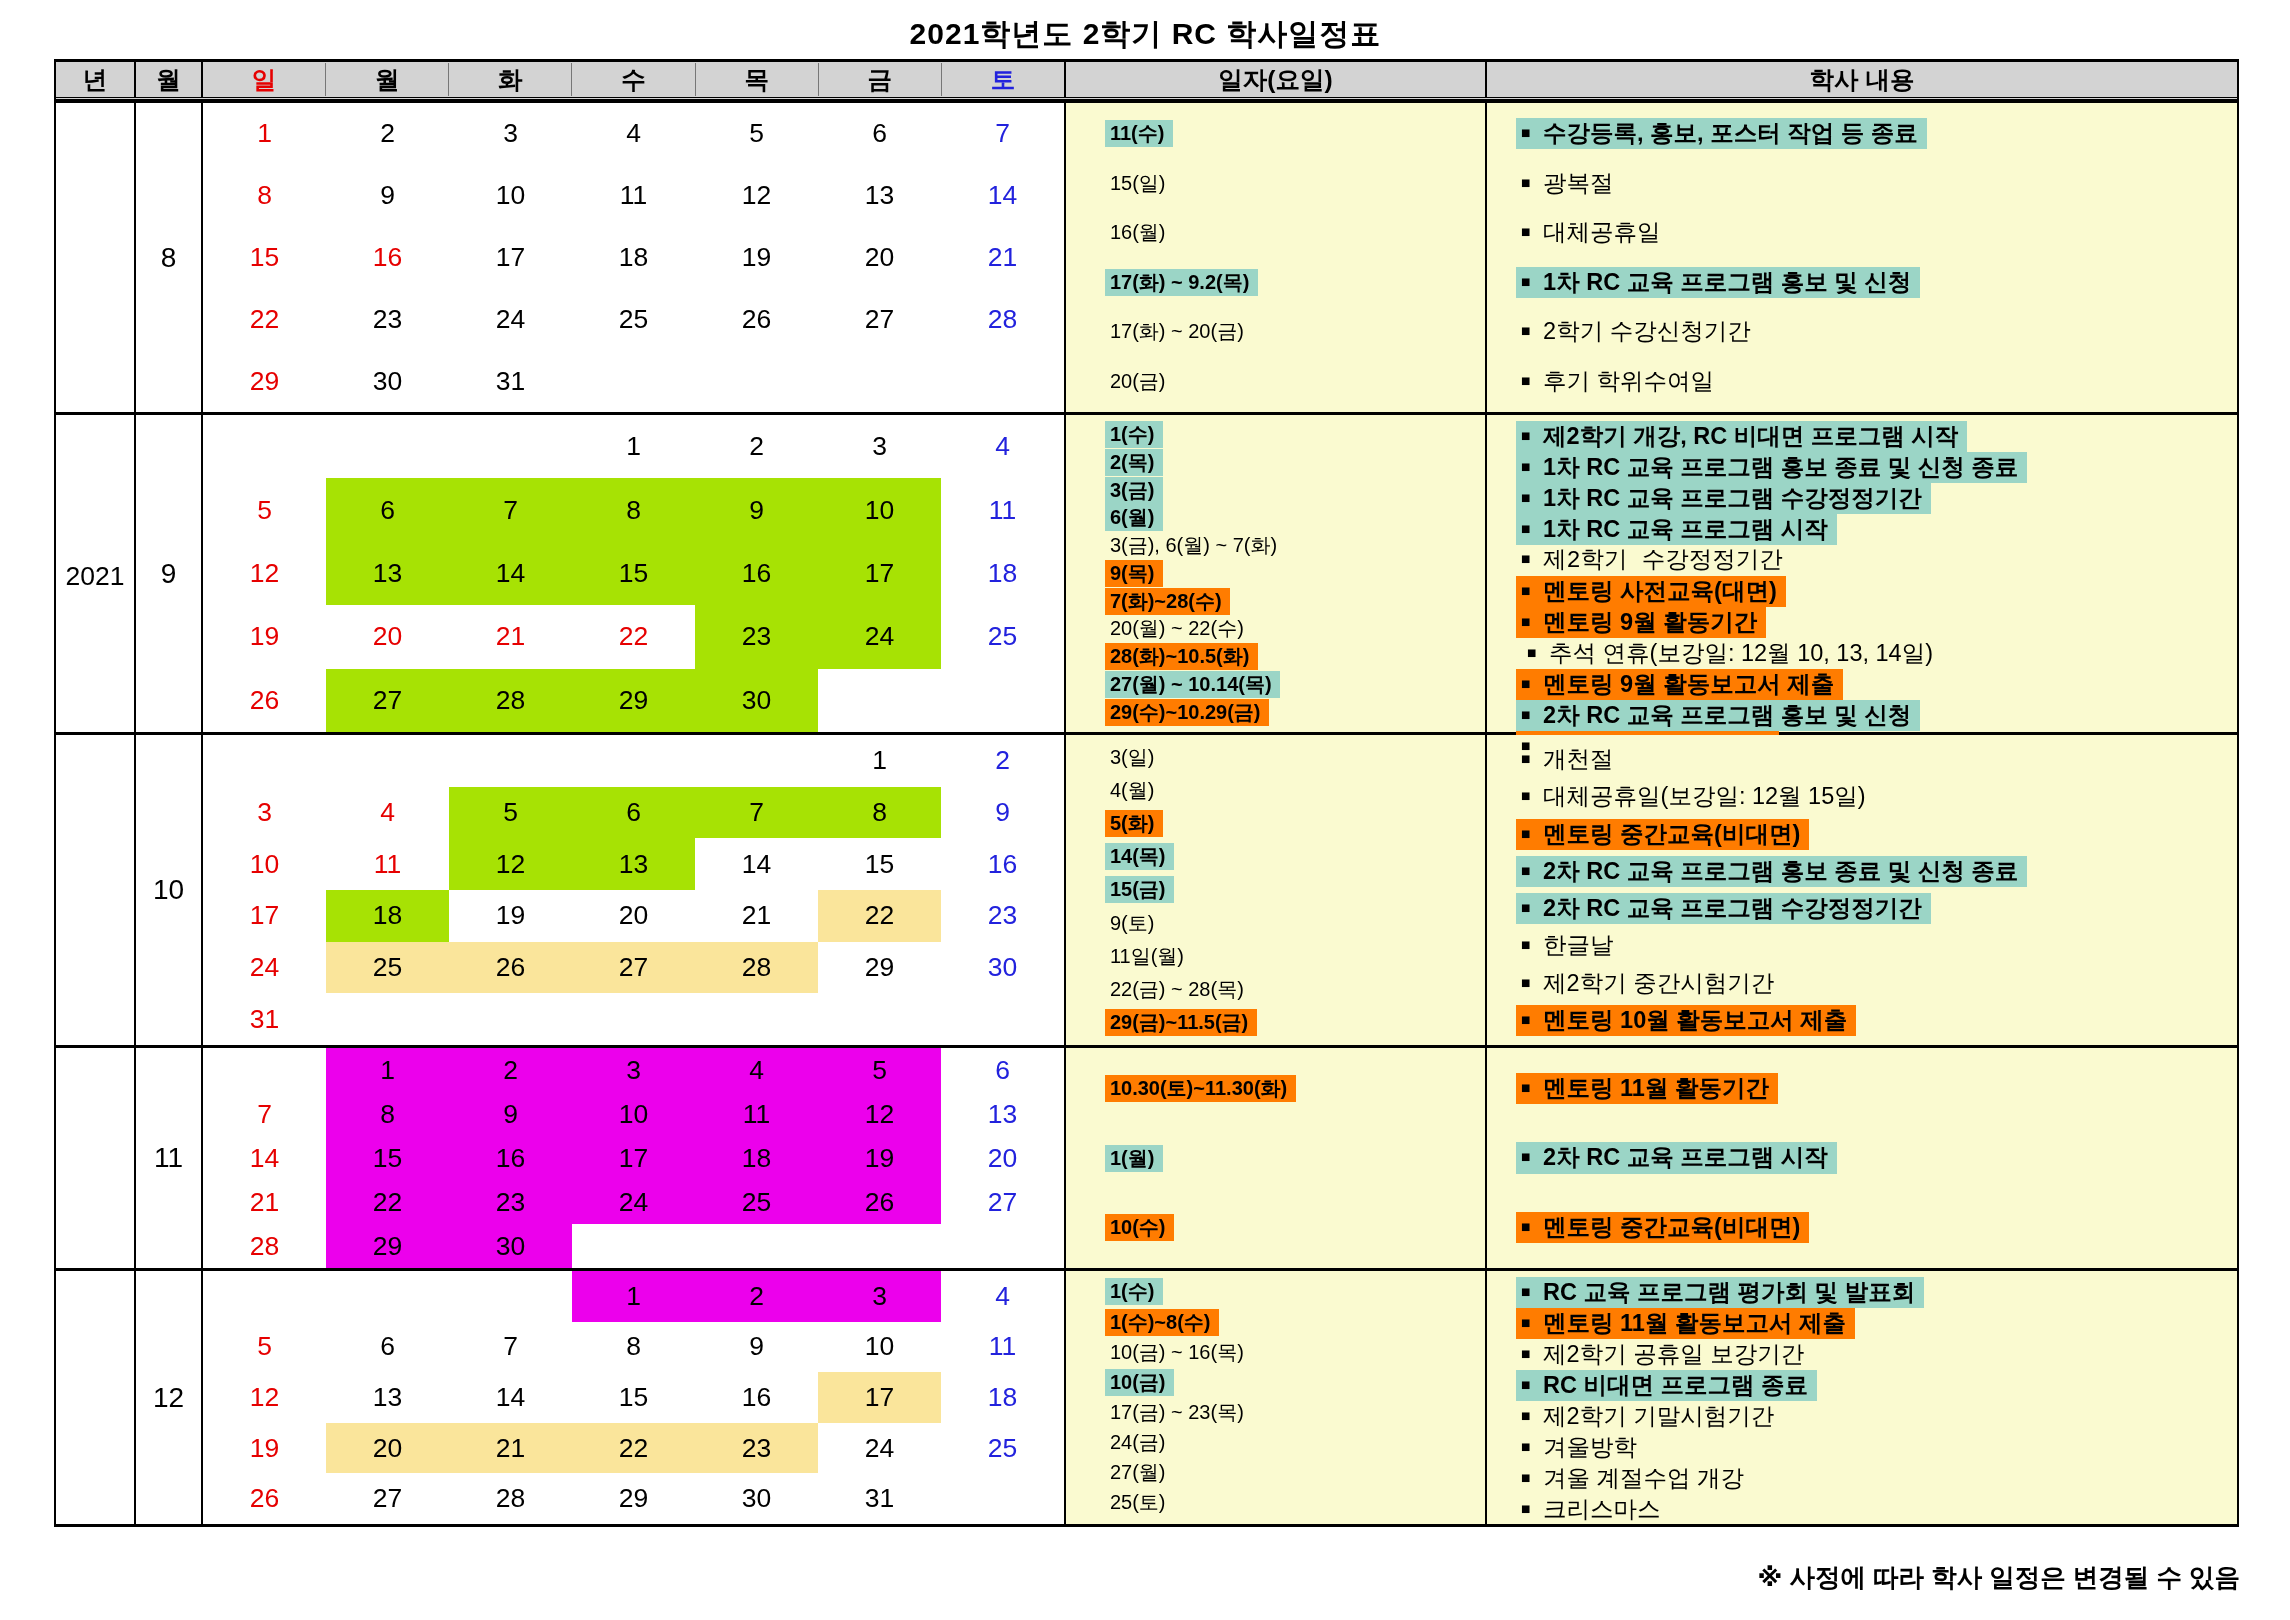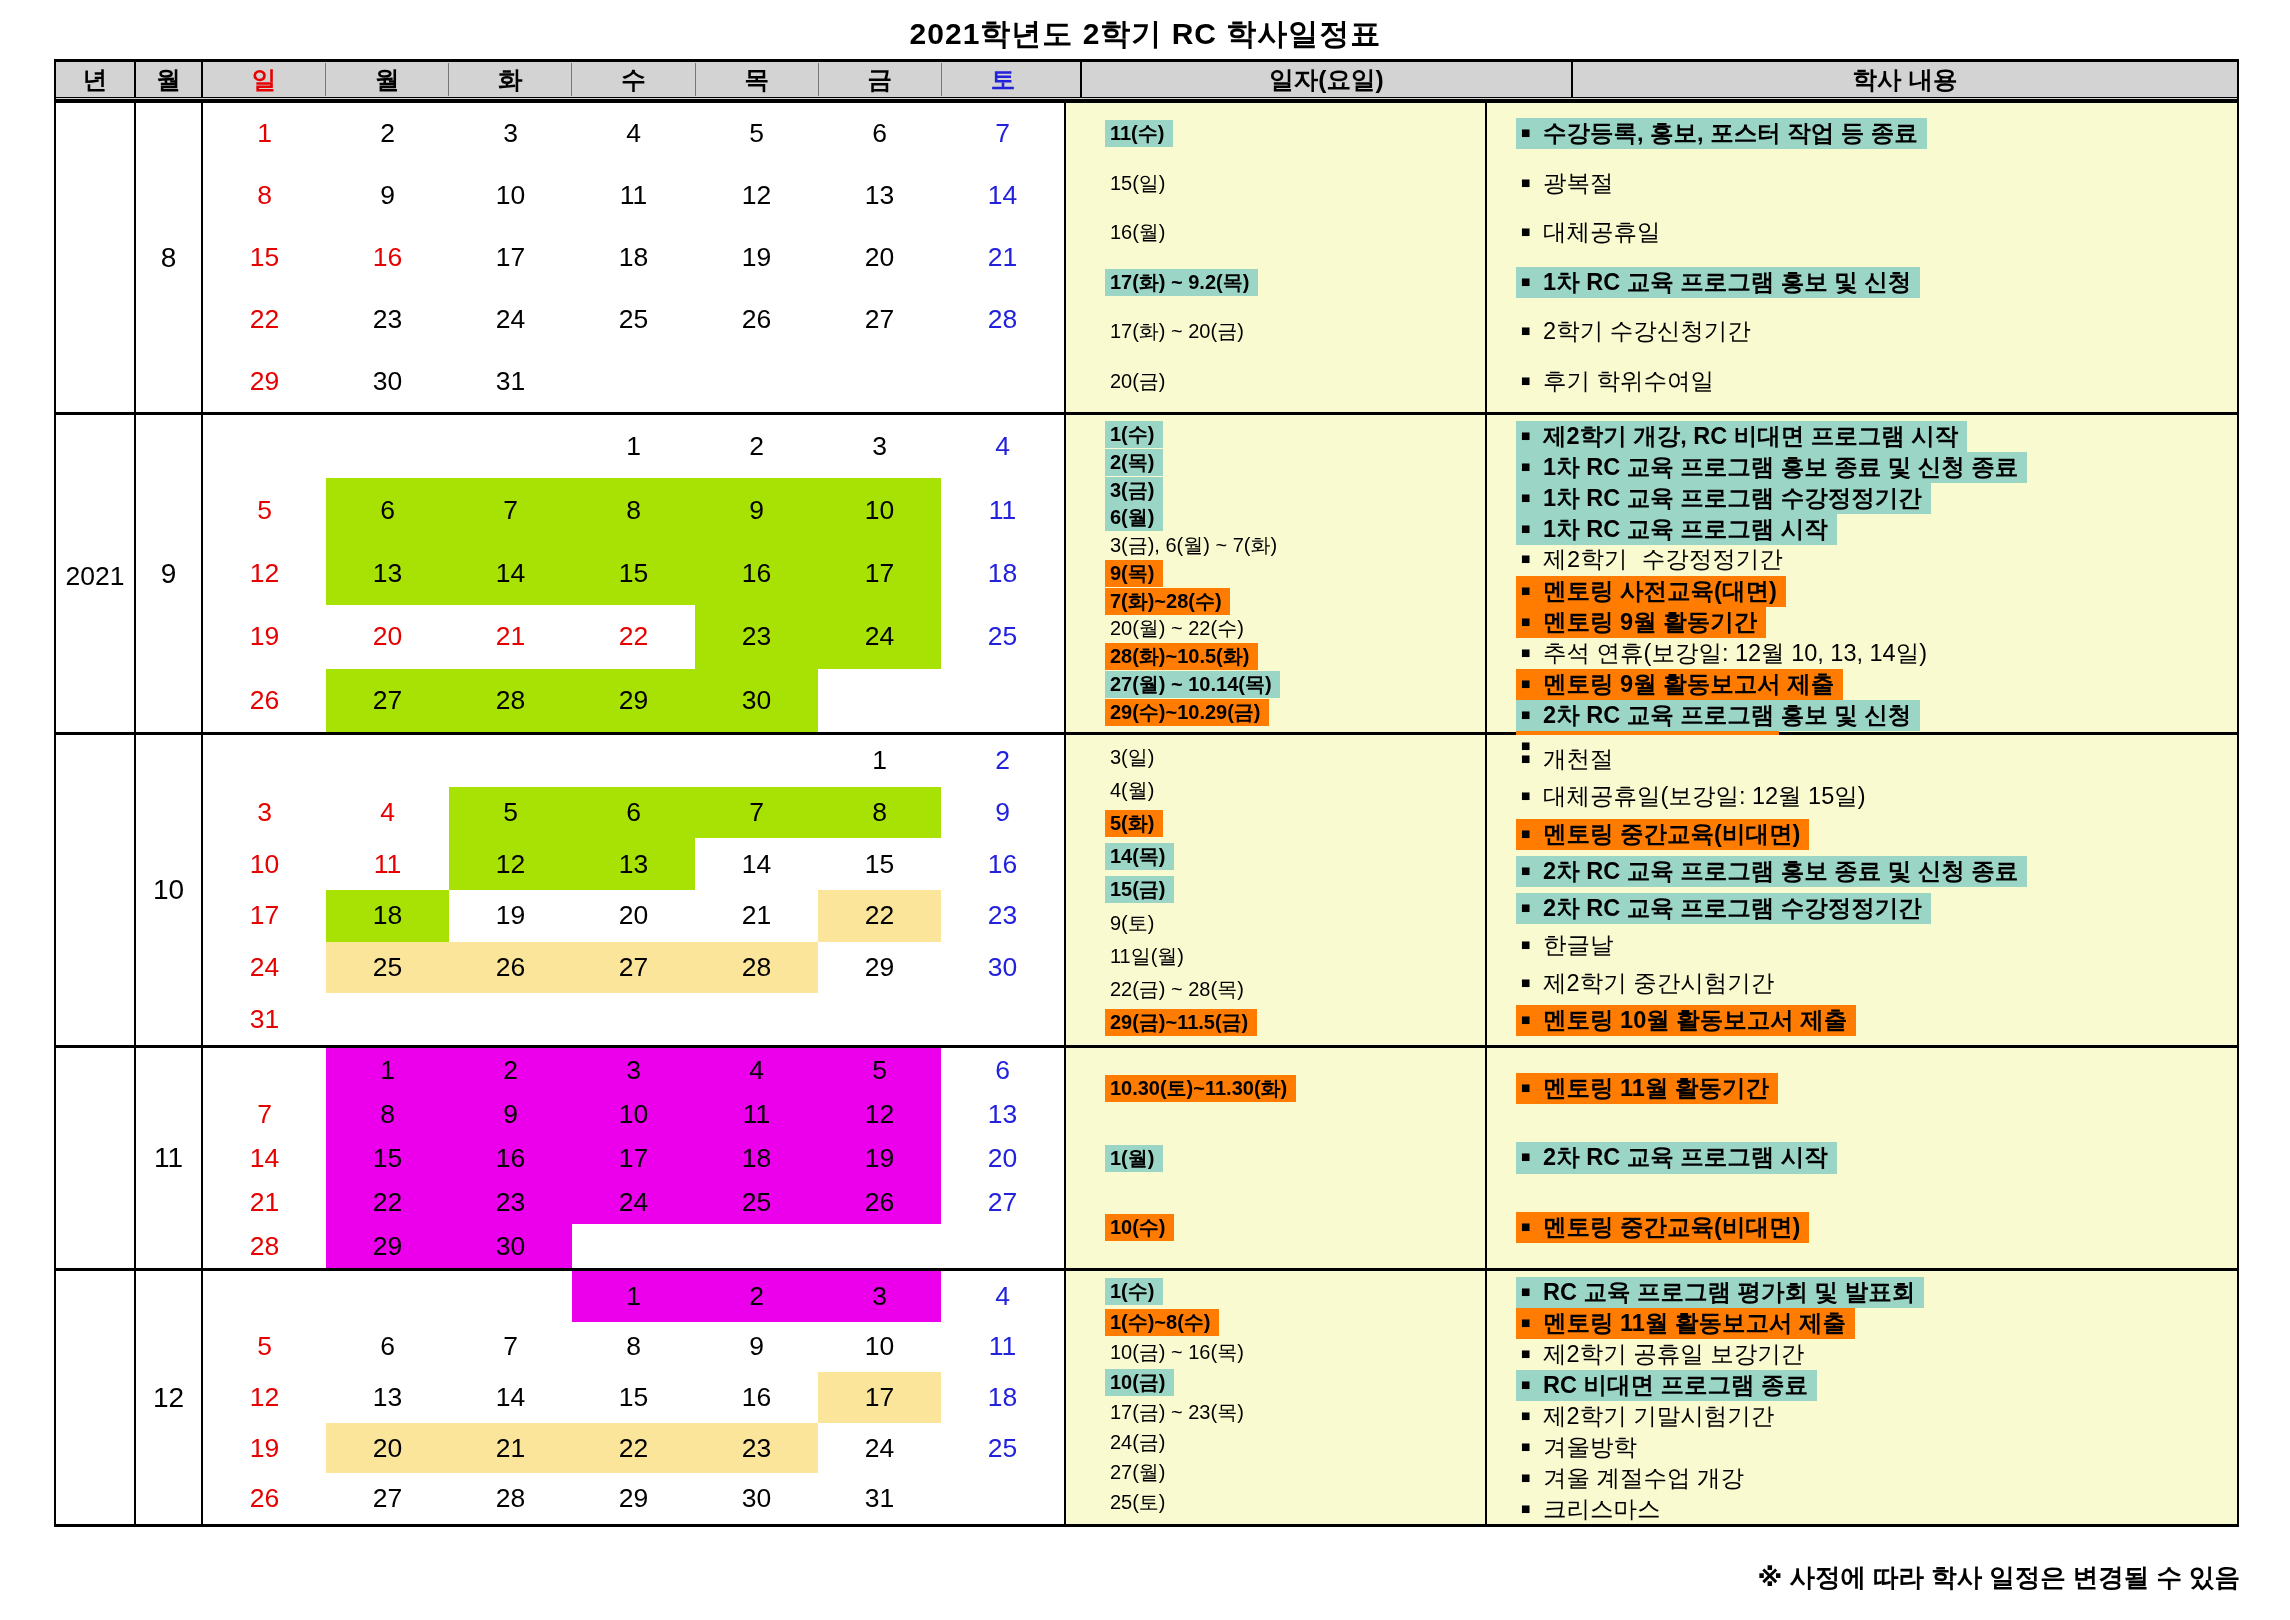--- a/index.html
+++ b/index.html
@@ -10,21 +10,21 @@
   .tbl{position:absolute;left:54px;top:59px;width:2185px;
        border:3.9px solid #000;border-left-width:2px;border-right-width:2px;box-sizing:border-box;}
   .thead{display:flex;height:35px;background:var(--headergray);
          border-bottom:3.9px double #000;font-weight:bold;font-size:24.5px;}
   .th{display:flex;align-items:center;justify-content:center;box-sizing:border-box;}
   .w-year{width:78px;}
   .w-month{width:67px;border-left:2px solid #000;}
   .th-cal{width:863px;border-left:2px solid #000;display:flex;}
   .th-day{flex:1;display:flex;align-items:center;justify-content:center;border-left:1px solid #777;box-sizing:border-box;}
   .th-day:first-child{border-left:none;}
-  .th-dates{width:491px;border-left:2px solid #000;margin-left:16px;}
+  .th-dates{width:421px;border-left:2px solid #000;}
   .th-content{flex:1;border-left:2px solid #000;}
   .c-sun{color:var(--sundayred);}
   .c-sat{color:var(--saturdayblue);}
   .tbody{position:relative;}
   .mrow{display:flex;border-top:3.9px solid #000;box-sizing:border-box;}
   .mrow:first-child{border-top:none;}
   .c-year{width:78px;box-sizing:border-box;}
   .c-month{width:67px;border-left:2px solid #000;display:flex;align-items:center;justify-content:center;
            font-size:28px;box-sizing:border-box;}
   .c-cal{width:863px;border-left:2px solid #000;display:flex;flex-direction:column;box-sizing:border-box;}
@@ -206,21 +206,21 @@
             <div class="dline"><div class="hl hl-orange" style="display: inline-block;">29(수)~10.29(금)</div></div>
           </div>
           <div class="c-content">
             <div class="cline"><div class="hl hl-teal" style="display: inline-block;"><div class="bullet">■</div><div style="display: inline;">제2학기 개강, RC 비대면 프로그램 시작</div></div></div>
             <div class="cline"><div class="hl hl-teal" style="display: inline-block;"><div class="bullet">■</div><div style="display: inline;">1차 RC 교육 프로그램 홍보 종료 및 신청 종료</div></div></div>
             <div class="cline"><div class="hl hl-teal" style="display: inline-block;"><div class="bullet">■</div><div style="display: inline;">1차 RC 교육 프로그램 수강정정기간</div></div></div>
             <div class="cline"><div class="hl hl-teal" style="display: inline-block;"><div class="bullet">■</div><div style="display: inline;">1차 RC 교육 프로그램 시작</div></div></div>
             <div class="cline"><div class="nohl" style="display: inline-block; font-family: Liberation Mono, monospace;"><div class="bullet">■</div><div style="display: inline;">제2학기 수강정정기간</div></div></div>
             <div class="cline"><div class="hl hl-orange" style="display: inline-block;"><div class="bullet">■</div><div style="display: inline;">멘토링 사전교육(대면)</div></div></div>
             <div class="cline"><div class="hl hl-orange" style="display: inline-block;"><div class="bullet">■</div><div style="display: inline;">멘토링 9월 활동기간</div></div></div>
-            <div class="cline"><div class="nohl" style="display: inline-block;"><div class="bullet">■</div><div style="display: inline;">추석 연휴(보강일: 12월 10, 13, 14일)</div></div></div>
+            <div class="cline"><div class="nohl" style="display: inline-block; margin-left: 6px;"><div class="bullet">■</div><div style="display: inline;">추석 연휴(보강일: 12월 10, 13, 14일)</div></div></div>
             <div class="cline"><div class="hl hl-orange" style="display: inline-block;"><div class="bullet">■</div><div style="display: inline;">멘토링 9월 활동보고서 제출</div></div></div>
             <div class="cline"><div class="hl hl-teal" style="display: inline-block;"><div class="bullet">■</div><div style="display: inline;">2차 RC 교육 프로그램 홍보 및 신청</div></div></div>
             <div class="cline"><div class="hl hl-orange" style="display: inline-block;"><div class="bullet">■</div><div style="display: inline;">멘토링 10월 활동기간</div></div></div>
           </div>
         </div>
         <div class="mrow" style="height: 313px;">
           <div class="c-year"></div>
           <div class="c-month">10</div>
           <div class="c-cal">
             <div class="wk">

